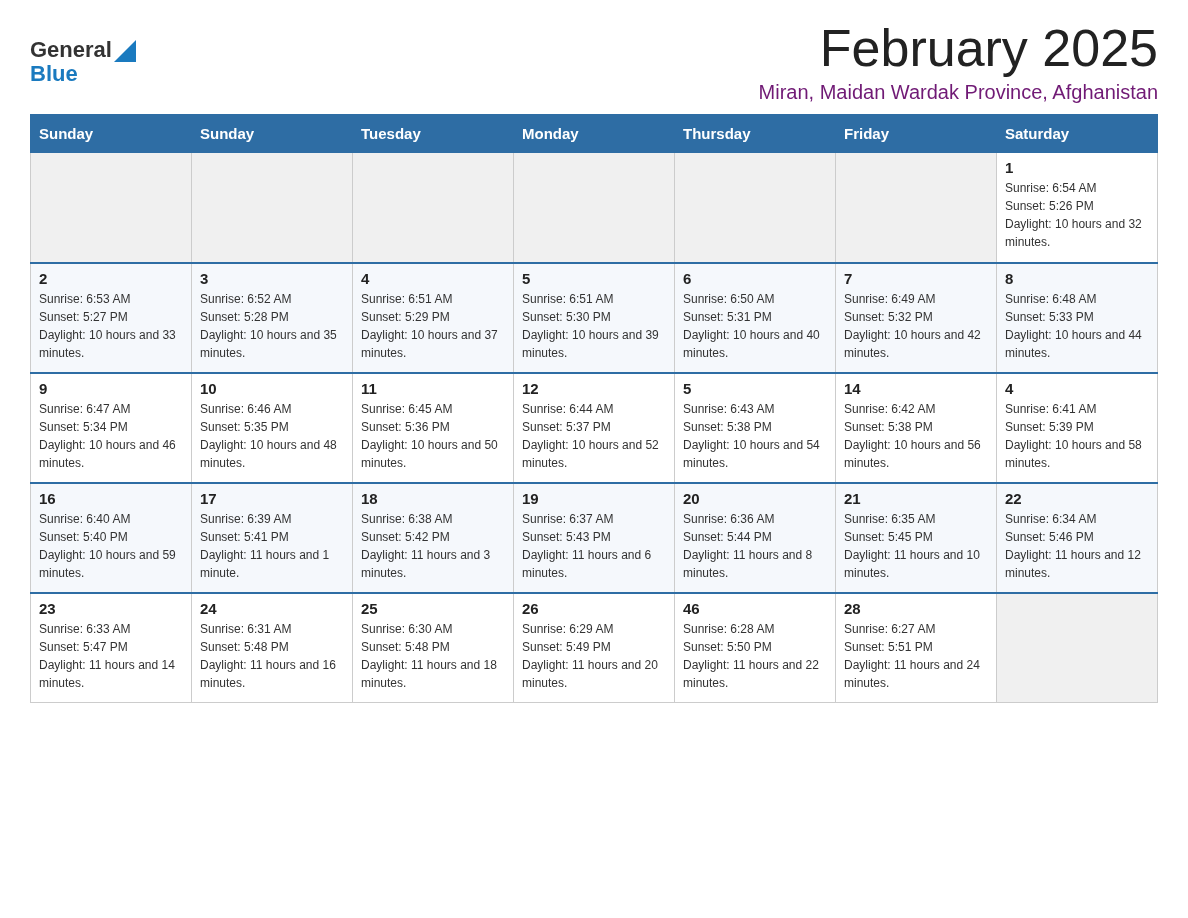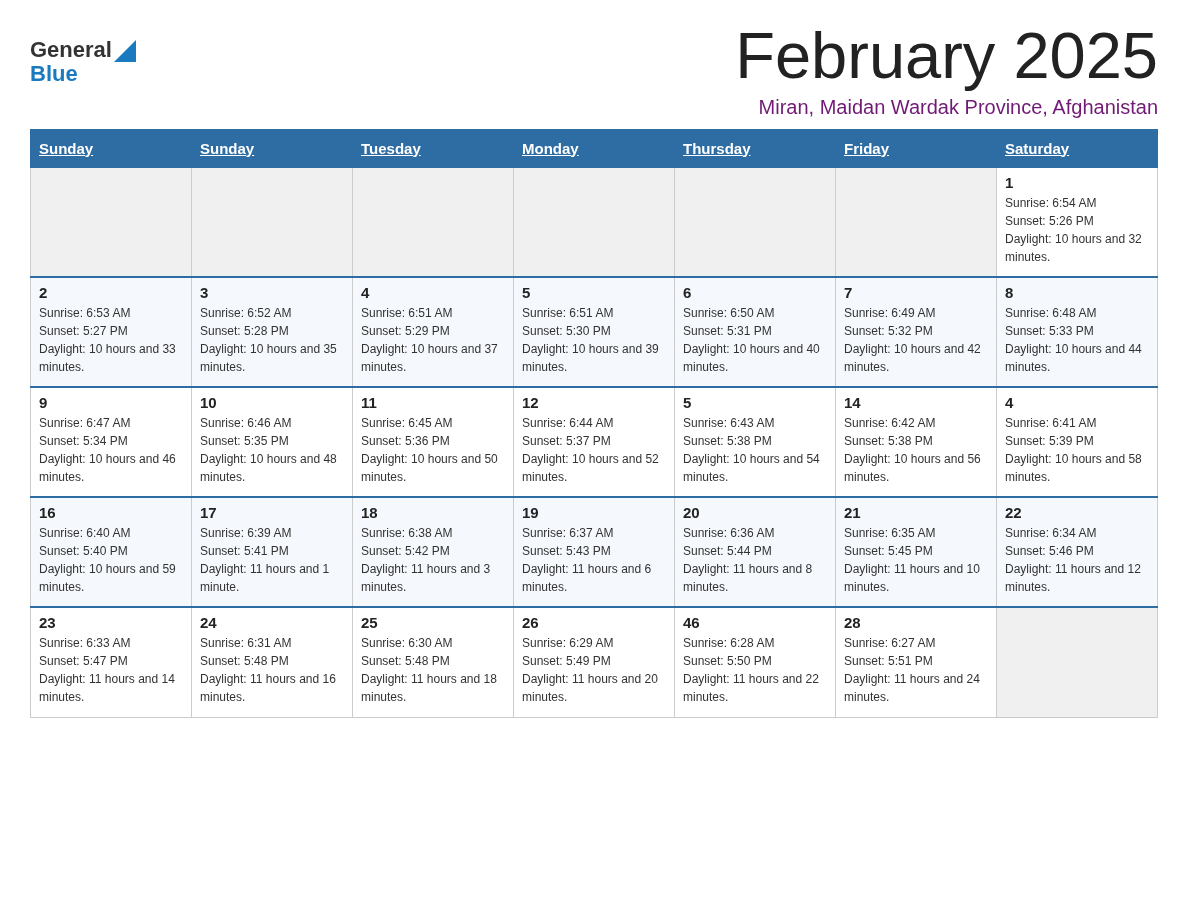--- a/index.html
+++ b/index.html
@@ -38,21 +38,21 @@
       flex-direction: column;
     }
     .logo-line1 {
       display: flex;
       align-items: center;
     }
     .title-area {
       text-align: right;
     }
     .month-title {
-      font-size: 65px;
+      font-size: 52px;
       font-weight: normal;
       color: #222;
       line-height: 1.1;
     }
     .location-subtitle {
       font-size: 20px;
       color: #701a75;
       margin-top: 4px;
     }
     .calendar-table {
@@ -61,21 +61,20 @@
       margin-top: 8px;
     }
     .calendar-table th {
       background-color: #2e6da4;
       color: #fff;
       font-size: 15px;
       font-weight: bold;
       padding: 10px 8px;
       text-align: left;
       border: 1px solid #2e6da4;
-      text-decoration: underline;
     }
     .calendar-table td {
       vertical-align: top;
       padding: 6px 8px;
       border: 1px solid #ccc;
       width: 14.28%;
       min-height: 90px;
       height: 110px;
       font-size: 12.5px;
       color: #333;

